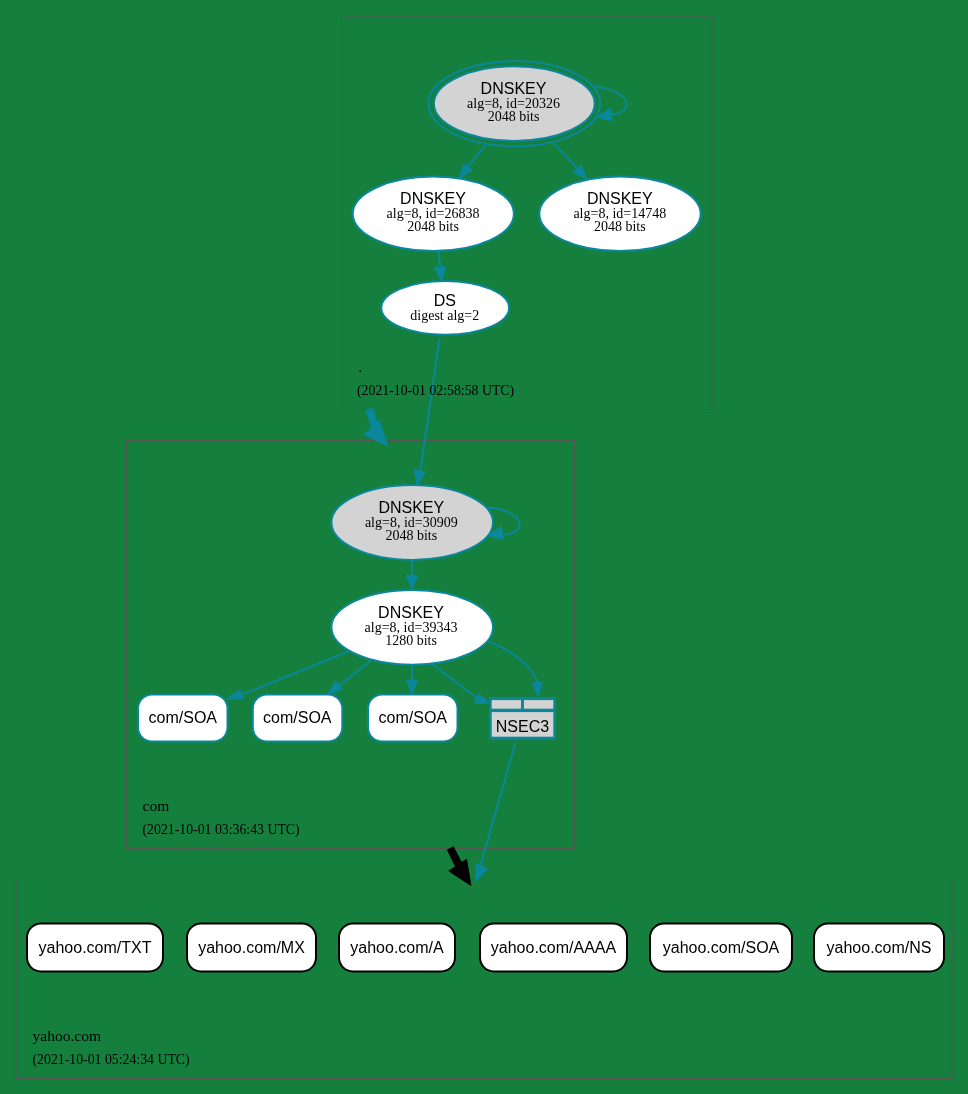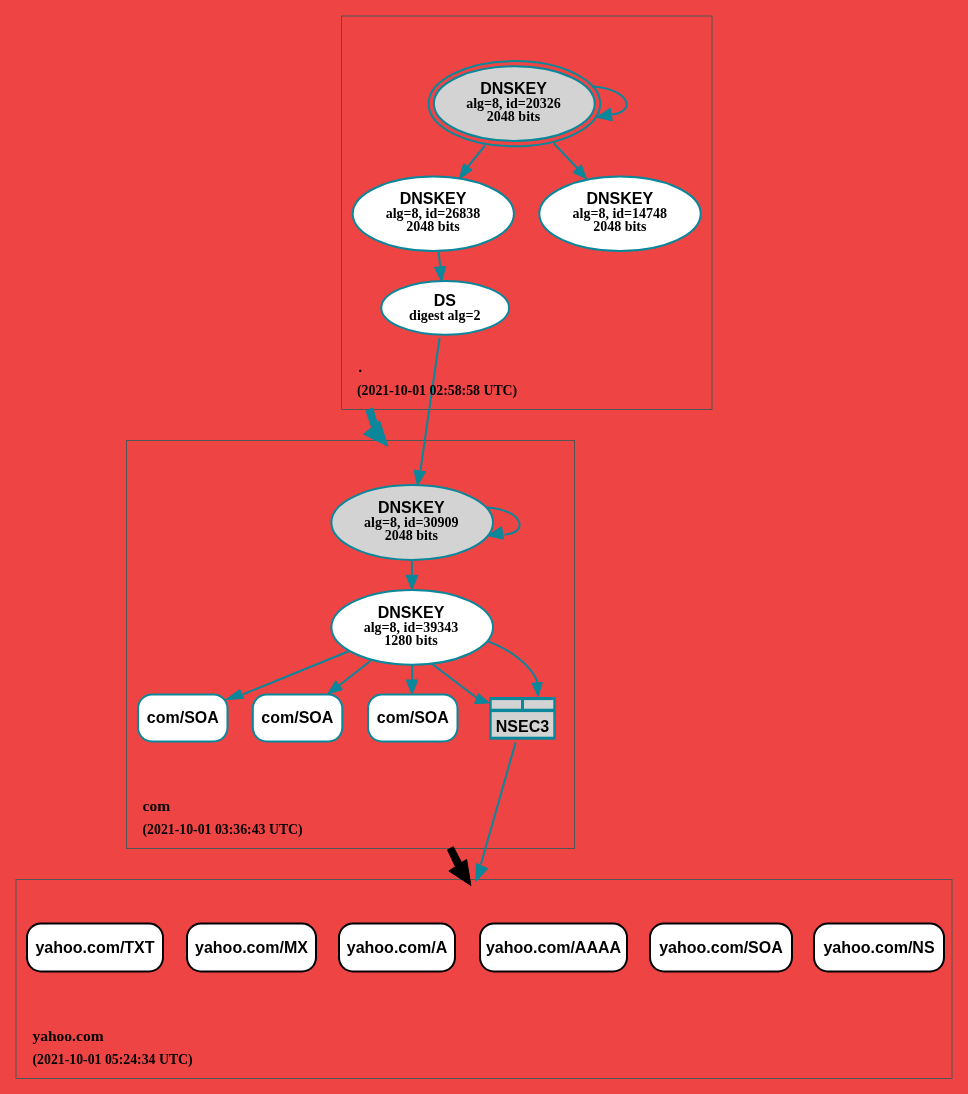--- a/index.html
+++ b/index.html
@@ -1,17 +1,17 @@
 <!DOCTYPE html>
 <html><head>
 <meta charset="utf-8">
 <style>
   html,body{margin:0;padding:0;background:#ffffff;}
   body{width:968px;height:1094px;overflow:hidden;}
-  #stage{position:relative;width:968px;height:1094px;background:#ef4444;font-weight:bold;}
+  #stage{position:relative;width:968px;height:1094px;background:#15803d;}
   svg{display:block;shape-rendering:geometricPrecision;}
   text{-webkit-font-smoothing:antialiased;}
   .zbox{fill:none;stroke:#545454;stroke-width:1;}
   .ell-sec{stroke:#0a879a;stroke-width:2;}
   .fill-gray{fill:#d3d3d3;}
   .fill-white{fill:#ffffff;}
   .fill-none{fill:none;}
   .rr-sec{stroke:#0a879a;stroke-width:2;fill:#ffffff;}
   .rr-ins{stroke:#000000;stroke-width:2;fill:#ffffff;}
   .edge-sec{stroke:#0a879a;stroke-width:2;fill:none;}

